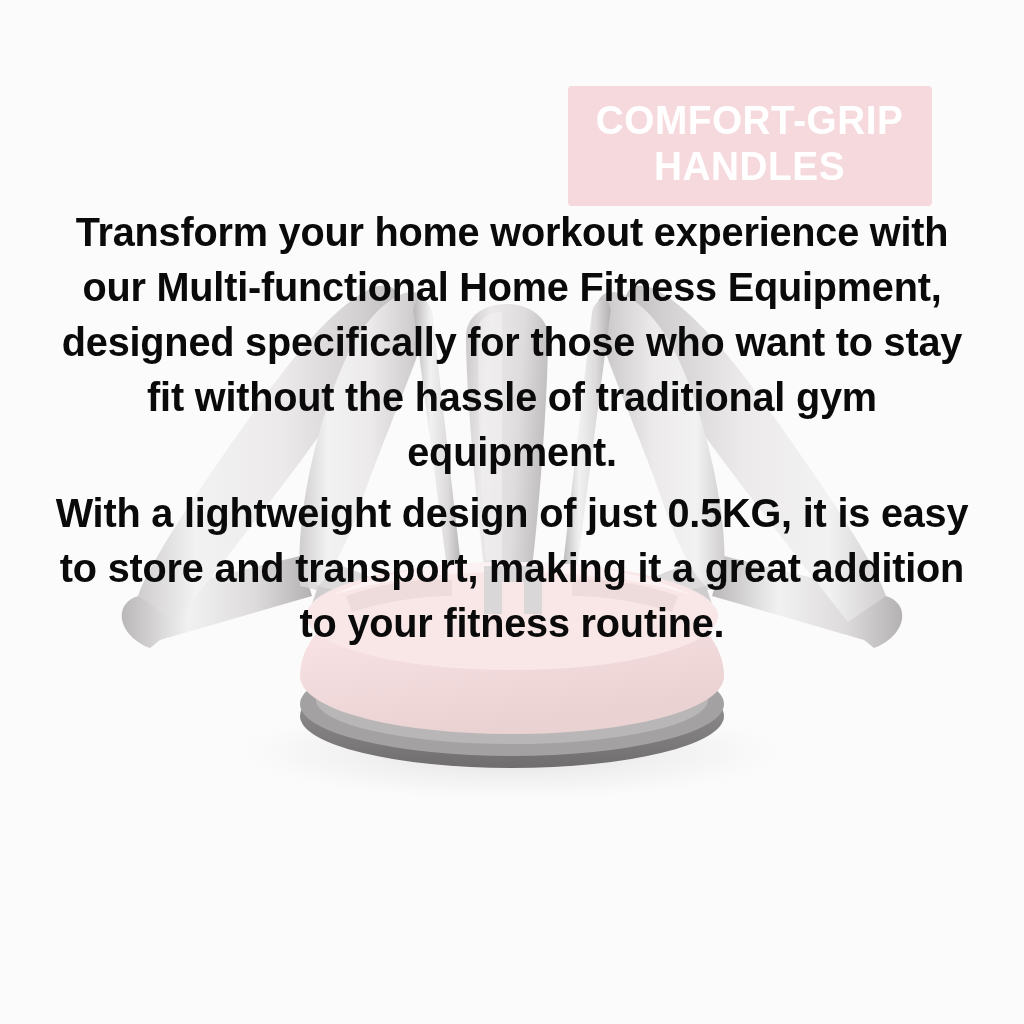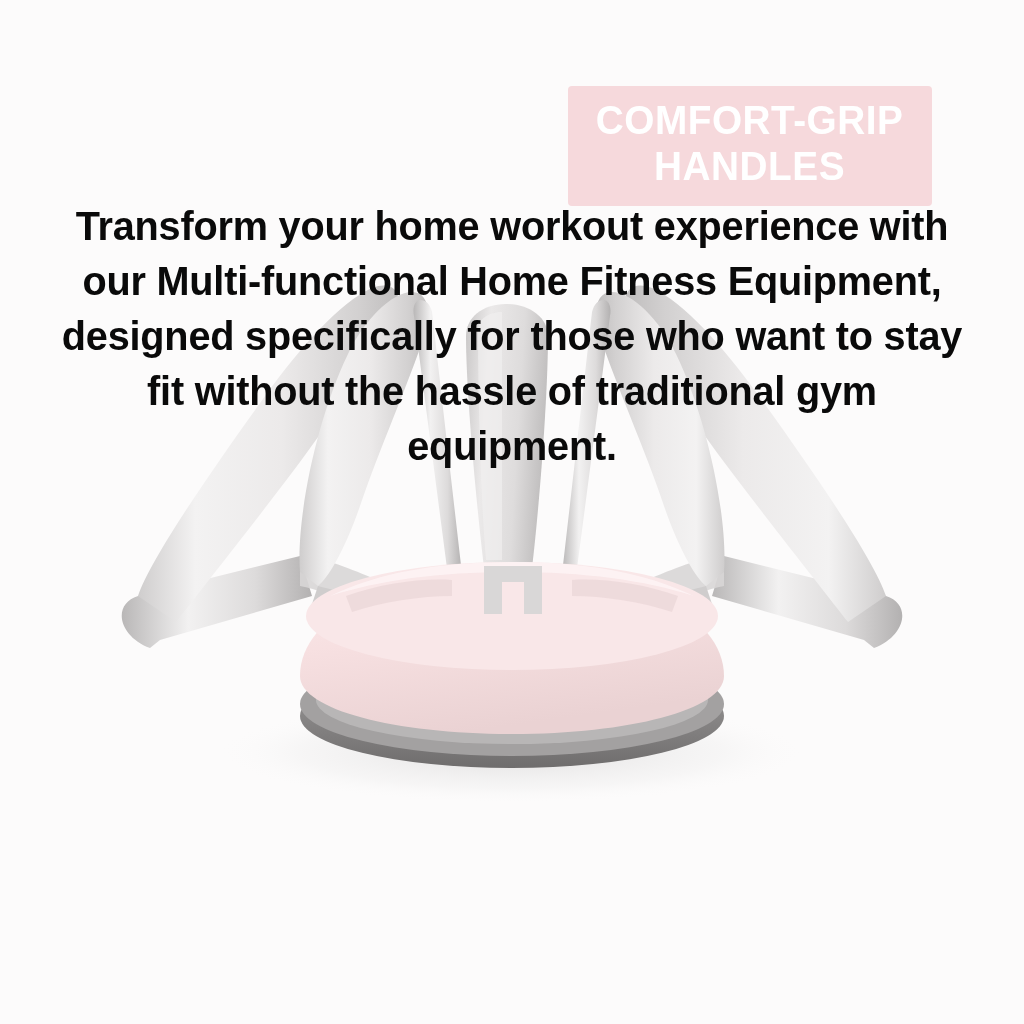--- a/index.html
+++ b/index.html
@@ -60,21 +60,21 @@
     width: 1024px;
     z-index: 3;
     text-align: center;
     color: #0a0a0a;
     font-size: 41.5px;
     font-weight: bold;
     line-height: 55px;
     letter-spacing: -0.2px;
   }
   #description .para {
-    margin: 0;
+    margin: 6px;
     padding: 0;
   }
   #description .line {
     display: block;
     transform: scaleX(0.955);
   }
 </style>
 </head>
 <body>
 
@@ -200,16 +200,21 @@
 
     <p class="para">
       <span class="line">Transform your home workout experience with</span>
       <span class="line">our Multi-functional Home Fitness Equipment,</span>
       <span class="line">designed specifically for those who want to stay</span>
       <span class="line">fit without the hassle of traditional gym</span>
       <span class="line">equipment.</span>
     </p>
 
 
+    <p class="para">
+      <span class="line">With a lightweight design of just 0.5KG, it is easy</span>
+      <span class="line">to store and transport, making it a great addition</span>
+      <span class="line">to your fitness routine.</span>
+    </p>
 
   </div>
 
 </div>
 
 </body></html>

